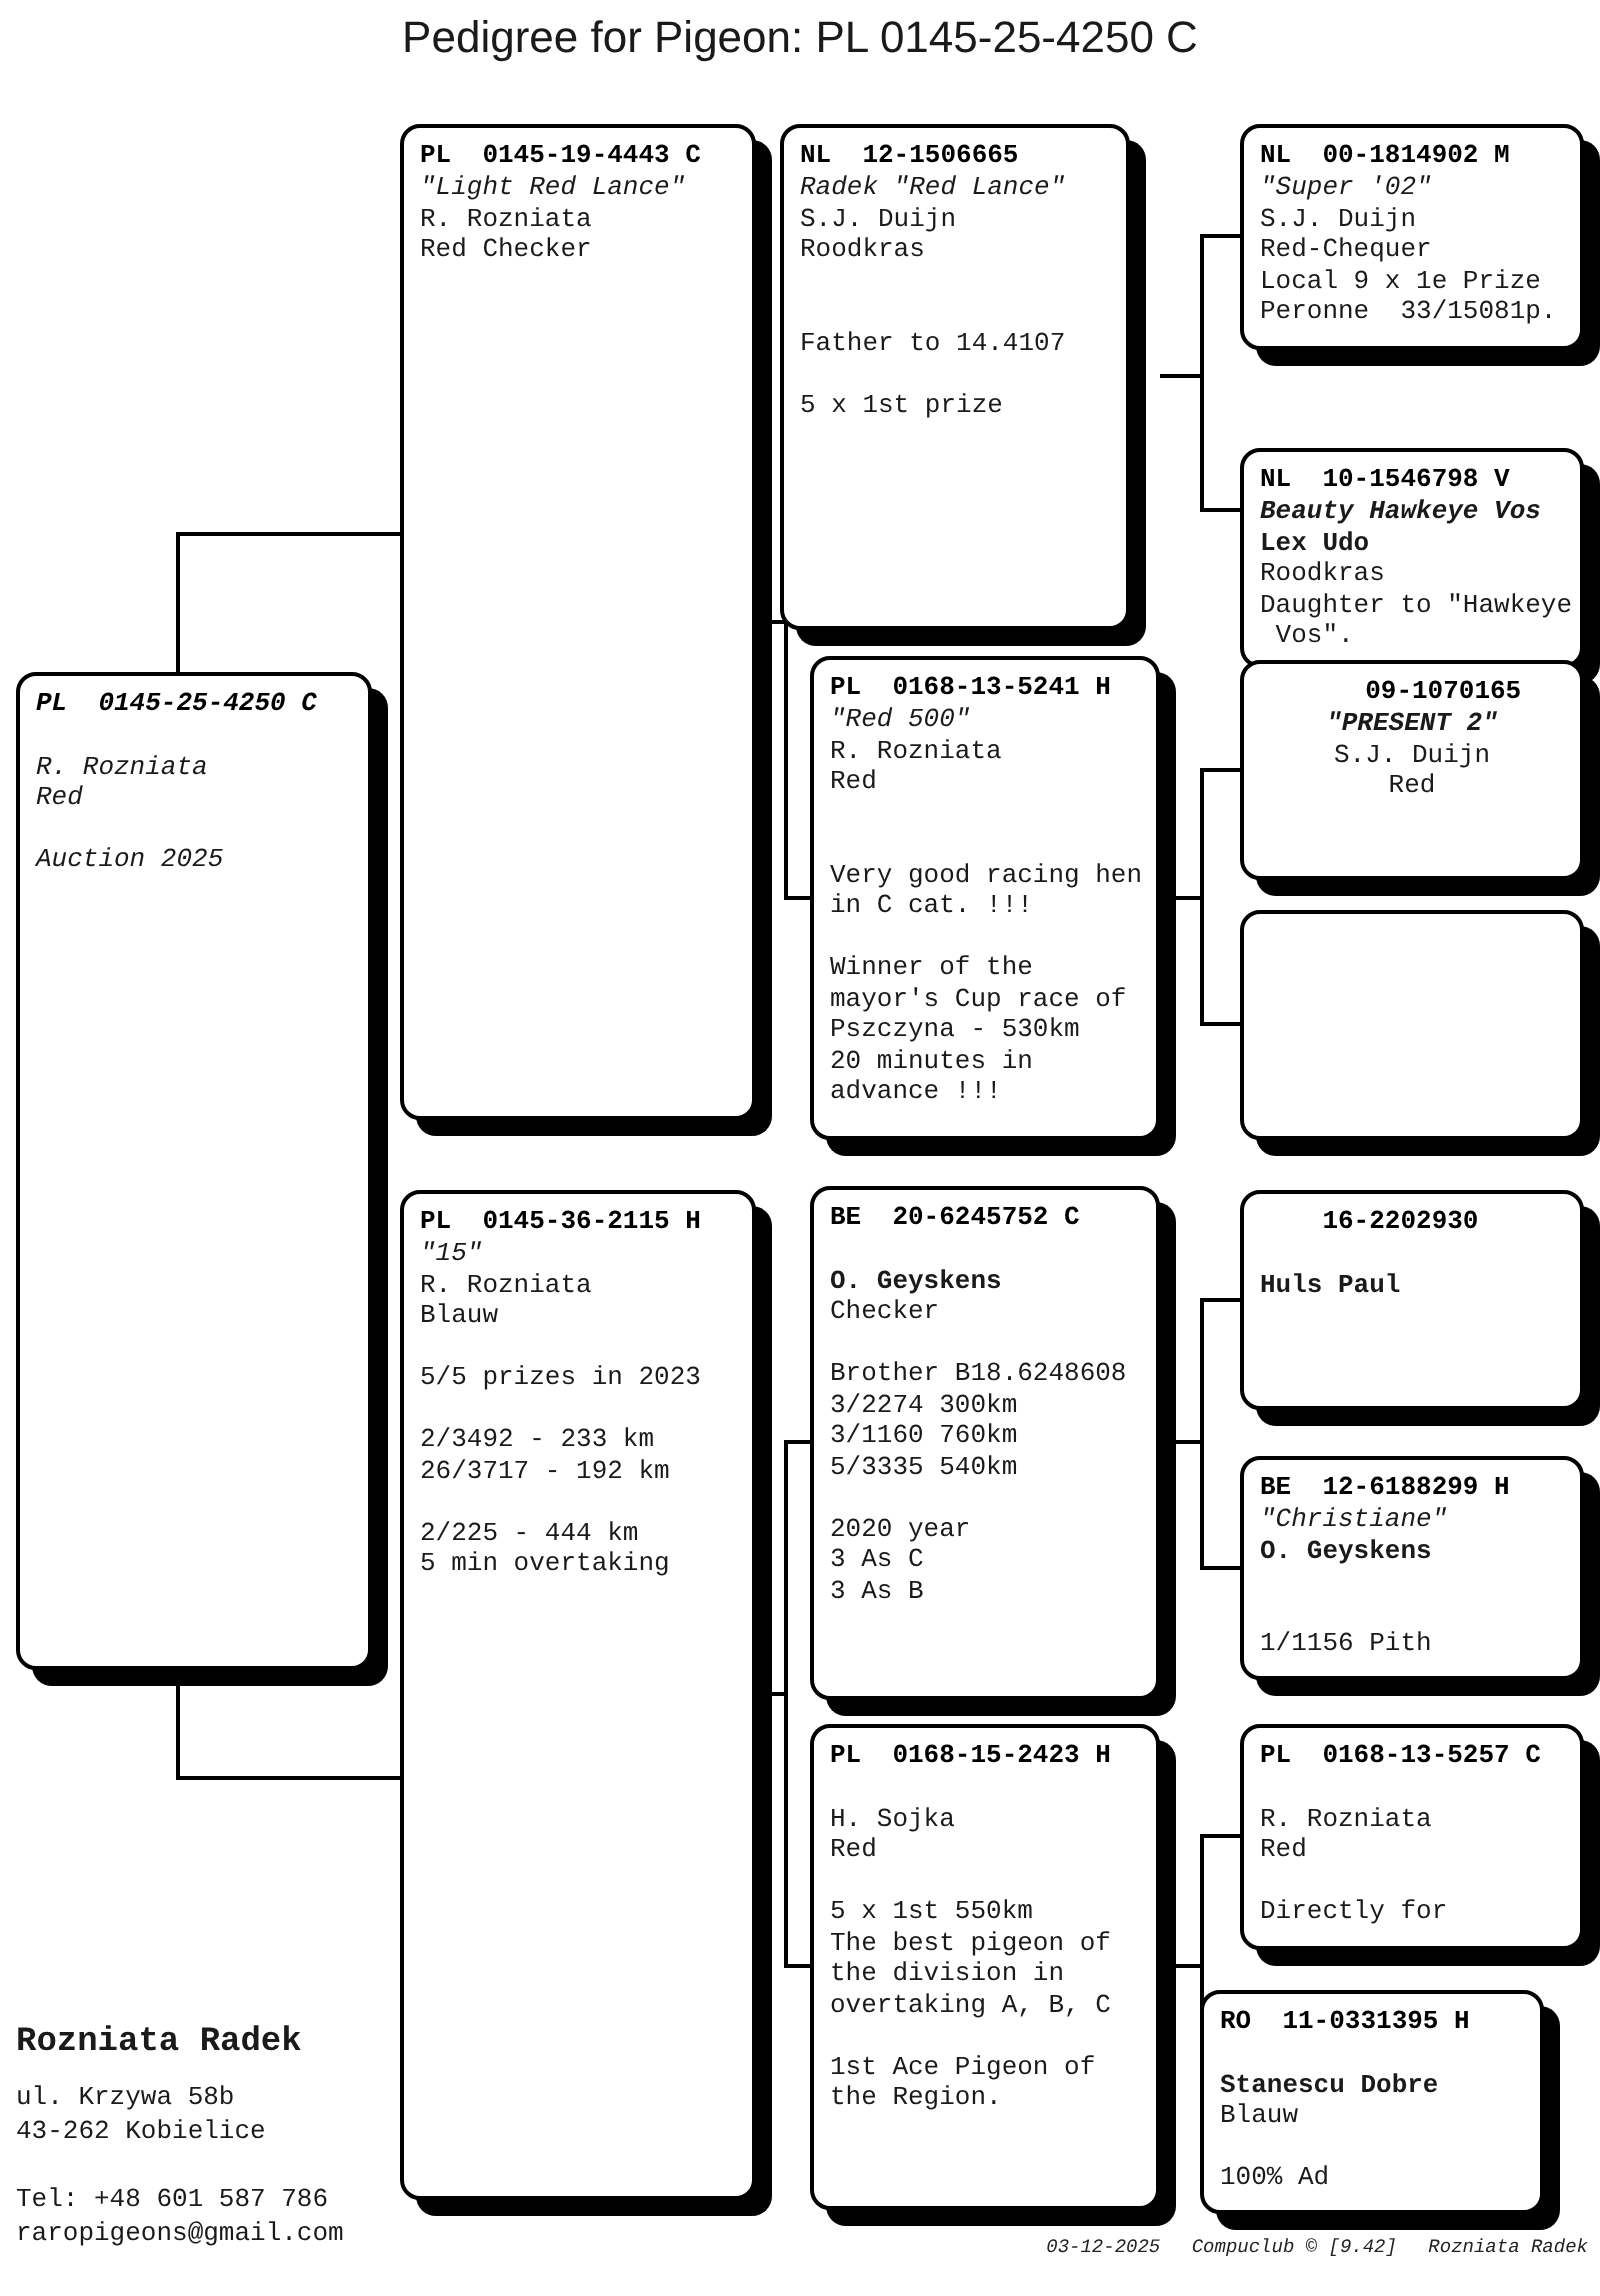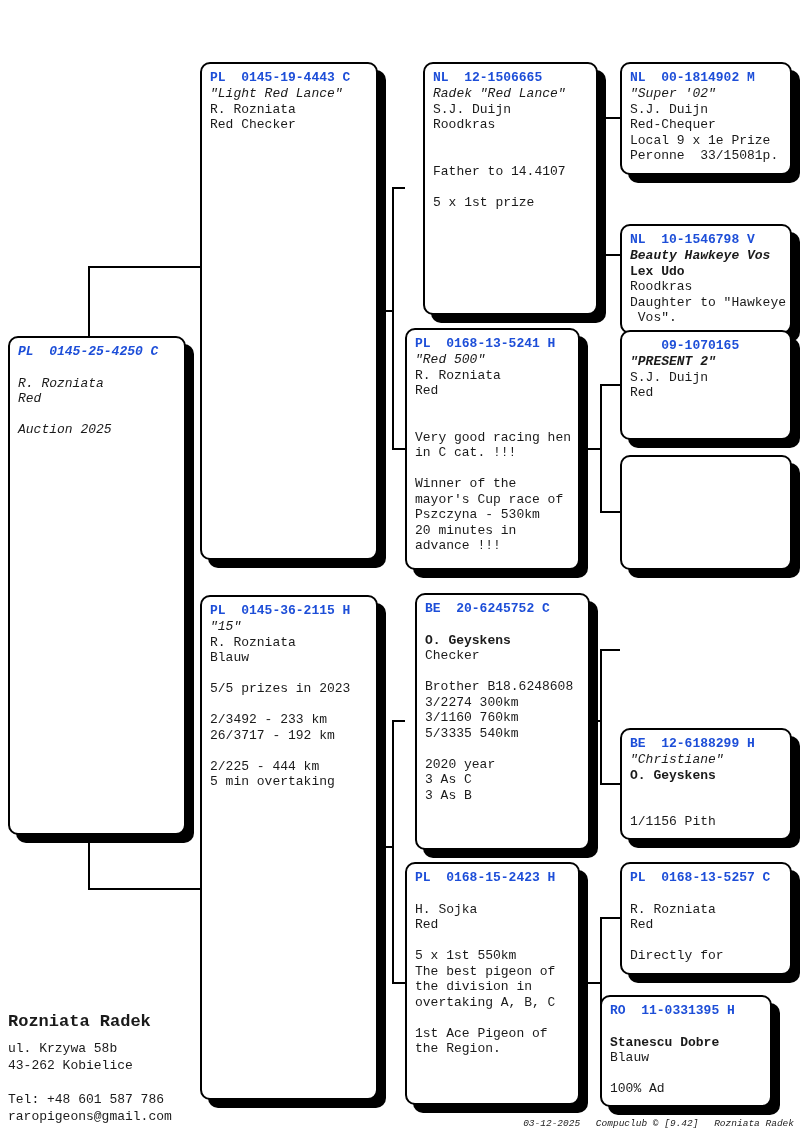--- a/index.html
+++ b/index.html
@@ -3,39 +3,40 @@
 <meta charset="utf-8">
 <style>
   html,body{margin:0;padding:0;background:#fff;}
   #page{position:relative;width:800px;height:1148px;background:#fff;overflow:hidden;
         font-family:"Liberation Mono","DejaVu Sans Mono",monospace;}
   .title{position:absolute;left:0;right:0;top:6px;text-align:center;
          font-family:"Liberation Sans","DejaVu Sans",sans-serif;
          font-size:22px;color:#1a1a1a;}
   .pbox{position:absolute;background:#fff;border:2px solid #000;border-radius:10px;
         box-shadow:8px 8px 0 #000;padding:6px 8px;box-sizing:border-box;}
-  .ring{font-weight:bold;color:#1d4ed8;font-size:13px;line-height:16px;white-space:pre;}
+  .ring{font-weight:bold;color:#000000;font-size:13px;line-height:16px;white-space:pre;}
   .line{font-size:13px;line-height:15.5px;min-height:15.5px;white-space:pre;color:#1a1a1a;}
   .it{font-style:italic;}
   .b{font-weight:bold;}
   .bi{font-weight:bold;font-style:italic;}
   .hl,.vl{position:absolute;background:#000;}
   .hl{height:2px;}
   .vl{width:2px;}
   .contact{position:absolute;left:8px;top:1012px;color:#1a1a1a;}
   .contact .cname{font-size:17px;font-weight:bold;margin-bottom:9px;}
   .contact .cline{font-size:13px;line-height:17px;min-height:17px;white-space:pre;}
   .footer{position:absolute;right:6px;top:1118px;font-size:9.5px;font-style:italic;color:#222;}
   .footer span{margin-left:10px;margin-top:16px;}
 </style>
 </head>
 <body>
 
 <div id="page">
 
+  <div class="title">Pedigree for Pigeon: PL  0145-25-4250 C</div>
 
   <div class="hl" style="left:88px;top:266px;width:112px;"></div>
   <div class="vl" style="left:88px;top:266px;height:70px;"></div>
   <div class="vl" style="left:88px;top:835px;height:55px;"></div>
   <div class="hl" style="left:88px;top:888px;width:112px;"></div>
 
   <div class="hl" style="left:378px;top:310px;width:16px;"></div>
   <div class="vl" style="left:392px;top:187px;height:263px;"></div>
   <div class="hl" style="left:392px;top:187px;width:13px;"></div>
   <div class="hl" style="left:392px;top:448px;width:13px;"></div>
@@ -89,21 +90,21 @@
     <div class="line"></div>
     <div class="line">5/5 prizes in 2023</div>
     <div class="line"></div>
     <div class="line">2/3492 - 233 km</div>
     <div class="line">26/3717 - 192 km</div>
     <div class="line"></div>
     <div class="line">2/225 - 444 km</div>
     <div class="line">5 min overtaking</div>
   </div>
 
-  <div class="pbox" style="left:423px;top:62px;width:175px;height:253px;">
+  <div class="pbox" style="left:390px;top:62px;width:175px;height:253px;">
     <div class="ring">NL  12-1506665</div>
     <div class="line it">Radek "Red Lance"</div>
     <div class="line">S.J. Duijn</div>
     <div class="line">Roodkras</div>
     <div class="line"></div>
     <div class="line"></div>
     <div class="line">Father to 14.4107</div>
     <div class="line"></div>
     <div class="line">5 x 1st prize</div>
   </div>
@@ -118,21 +119,21 @@
     <div class="line">Very good racing hen</div>
     <div class="line">in C cat. !!!</div>
     <div class="line"></div>
     <div class="line">Winner of the</div>
     <div class="line">mayor's Cup race of</div>
     <div class="line">Pszczyna - 530km</div>
     <div class="line">20 minutes in</div>
     <div class="line">advance !!!</div>
   </div>
 
-  <div class="pbox" style="left:405px;top:593px;width:175px;height:257px;margin-left:10px;">
+  <div class="pbox" style="left:405px;top:593px;width:175px;height:257px;">
     <div class="ring">BE  20-6245752 C</div>
     <div class="line"></div>
     <div class="line b">O. Geyskens</div>
     <div class="line">Checker</div>
     <div class="line"></div>
     <div class="line">Brother B18.6248608</div>
     <div class="line">3/2274 300km</div>
     <div class="line">3/1160 760km</div>
     <div class="line">5/3335 540km</div>
     <div class="line"></div>
@@ -167,29 +168,34 @@
 
   <div class="pbox" style="left:620px;top:200px;width:172px;height:110px;margin-top:24px;">
     <div class="ring">NL  10-1546798 V</div>
     <div class="line bi">Beauty Hawkeye Vos</div>
     <div class="line b">Lex Udo</div>
     <div class="line">Roodkras</div>
     <div class="line">Daughter to "Hawkeye</div>
     <div class="line"> Vos".</div>
   </div>
 
-  <div class="pbox" style="left:620px;top:330px;width:172px;height:110px;">
+  <div class="pbox" style="left:620px;top:330px;width:172px;height:110px;text-align:center;">
     <div class="ring">    09-1070165</div>
     <div class="line bi">"PRESENT 2"</div>
     <div class="line">S.J. Duijn</div>
     <div class="line">Red</div>
   </div>
 
   <div class="pbox" style="left:620px;top:455px;width:172px;height:115px;"></div>
 
+  <div class="pbox" style="left:620px;top:595px;width:172px;height:110px;">
+    <div class="ring">    16-2202930</div>
+    <div class="line"></div>
+    <div class="line b">Huls Paul</div>
+  </div>
 
   <div class="pbox" style="left:620px;top:728px;width:172px;height:112px;">
     <div class="ring">BE  12-6188299 H</div>
     <div class="line it">"Christiane"</div>
     <div class="line b">O. Geyskens</div>
     <div class="line"></div>
     <div class="line"></div>
     <div class="line">1/1156 Pith</div>
   </div>
 

